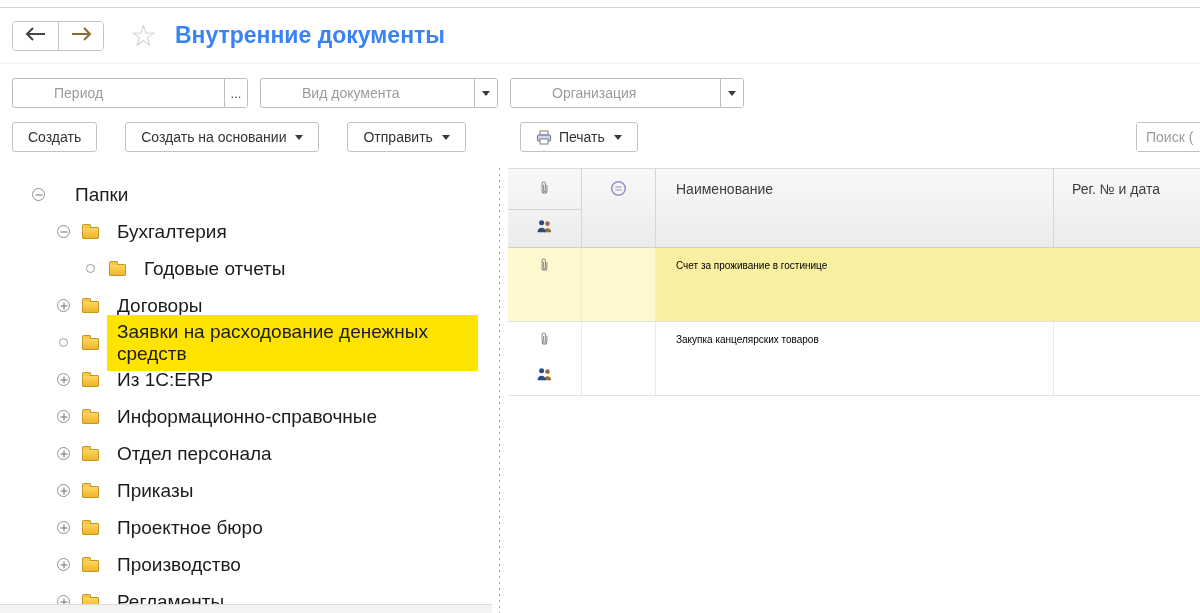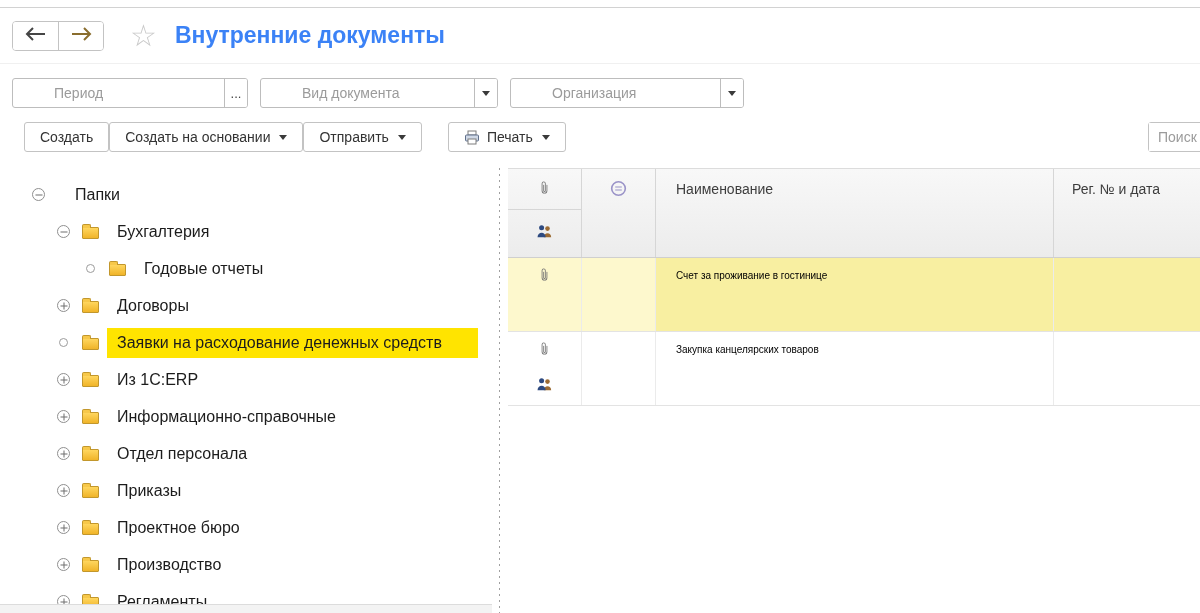--- a/index.html
+++ b/index.html
@@ -18,21 +18,21 @@
   
   .filter-row { position:absolute; top:78px; left:12px; height:30px; display:flex; gap:12px; }
   .field { display:flex; height:30px; border:1px solid #bdbdbd; border-radius:3px; background:#fff; overflow:hidden;padding-left:32px; }
   .field input { flex:1; border:none; outline:none; padding:0 9px; font-size:14px; color:#333; font-family:inherit; background:transparent; min-width:0; }
   .field input::placeholder { color:#9b9b9b; }
   .inner-btn { width:23px; flex:none; border-left:1px solid #bdbdbd; background:#fff; display:flex; align-items:center; justify-content:center; font-size:13px; color:#444; cursor:pointer; }
   .w-period { width:236px; } .w-type { width:238px; } .w-org { width:234px; } .w-contr { width:234px; }
   .caret { display:inline-block; width:0; height:0; border-left:4px solid transparent; border-right:4px solid transparent; border-top:5px solid #3a3a3a; }
 
   
-  .toolbar { position:absolute; top:122px; left:12px; right:0; height:30px; display:flex; gap:0;margin-left:12px; }
+  .toolbar { position:absolute; top:122px; left:12px; right:0; height:30px; display:flex; gap:28px; }
   .btn { display:inline-flex; align-items:center; height:30px; padding:0 15px; border:1px solid #c3c3c3; border-radius:3px; background:#fff; font-size:14px; color:#333; font-family:inherit; cursor:pointer; white-space:nowrap; }
   .btn .caret { margin-left:9px; }
   .btn .btn-ic { margin-right:7px; display:flex; }
   .btn-print { margin-left:26px; }
   .search-box { position:absolute; left:1124px; top:0; width:110px; height:30px; border:1px solid #c3c3c3; border-radius:3px; background:#fff; display:flex; }
   .search-box input { flex:1; border:none; outline:none; padding:0 9px; font-size:14px; color:#333; font-family:inherit; }
   .search-box input::placeholder { color:#9b9b9b; }
 
   
   .main { position:absolute; top:168px; left:0; right:0; bottom:0; display:flex; }
@@ -43,33 +43,33 @@
   .lvl0 { padding-left:32px; } .lvl1 { padding-left:57px; } .lvl2 { padding-left:84px; }
   .exp-box { position:relative; width:13px; height:13px; margin-right:12px; flex:none; cursor:pointer; }
   .exp { position:absolute; left:0; top:0; width:13px; height:13px; border:1px solid #8f8f8f; border-radius:50%; }
   .exp::before, .exp::after { content:""; position:absolute; left:50%; top:50%; transform:translate(-50%,-50%); background:#6e6e6e; display:none; }
   .exp-box[data-state="minus"] .exp::before { display:block; width:7px; height:1px; }
   .exp-box[data-state="plus"]  .exp::before { display:block; width:7px; height:1px; }
   .exp-box[data-state="plus"]  .exp::after  { display:block; width:1px; height:7px; }
   .exp-box[data-state="circle"] .exp { width:9px; height:9px; left:2px; top:2px; border-color:#9c9c9c; }
   .folder { position:relative; width:17px; height:12px; flex:none; margin-top:2px; background:linear-gradient(180deg,#ffd65e,#f0b429); border:1px solid #c2972c; border-radius:1px; }
   .folder::before { content:""; position:absolute; left:-1px; top:-4px; width:7px; height:3px; background:#f7c84a; border:1px solid #c2972c; border-bottom:none; border-radius:2px 2px 0 0; }
-  .tree-label { font-size:16px; color:#1c1c1c; padding:6px 10px; margin-left:8px; flex:1; margin-right:14px; }
+  .tree-label { font-size:19px; color:#1c1c1c; padding:6px 10px; margin-left:8px; flex:1; margin-right:14px; }
   .tree-item[data-selected="true"] .tree-label { background:#ffe400; }
   .tree-hscroll { position:absolute; left:0; right:0; bottom:0; height:9px; background:#f3f3f3; border-top:1px solid #dcdcdc; }
 
   
   .splitter { width:16px; flex:none; position:relative; cursor:col-resize; }
   .splitter::before { content:""; position:absolute; left:7px; top:0; bottom:0; width:1px;
     background-image:repeating-linear-gradient(to bottom,#9f9f9f 0 2px,transparent 2px 6px); }
 
   
   .table-panel { flex:1; display:flex; flex-direction:column; min-width:0; }
   .c1col { width:74px; flex:none; } .c2col { width:74px; flex:none; } .c3col { width:398px; flex:none; } .c4col { flex:1; }
-  .thead { display:flex; height:90px; background:linear-gradient(#f8f8f8,#ececec); border-top:1px solid #dcdcdc; border-bottom:1px solid #cfcfcf; }
+  .thead { display:flex; height:80px; background:linear-gradient(#f8f8f8,#ececec); border-top:1px solid #dcdcdc; border-bottom:1px solid #cfcfcf; }
   .hc { border-right:1px solid #d6d6d6; }
   .hc.c4col { border-right:none; }
   .hc1 { display:flex; flex-direction:column; }
   .hc1-top { height:41px; border-bottom:1px solid #d6d6d6; display:flex; align-items:center; justify-content:center; cursor:pointer; }
   .hc1-bot { flex:1; display:flex; align-items:center; justify-content:center; cursor:pointer; }
   .hc.c2col { display:flex; justify-content:center; padding-top:11px; cursor:pointer; }
   .hc-text { padding:12px 0 0 20px; font-size:14px; color:#3d3d3d; cursor:pointer; }
   .hc.c4col.hc-text { padding-left:18px; }
 
   .trow { display:flex; height:74px; background:#fff; border-bottom:1px solid #e3e3e3; cursor:pointer; }

